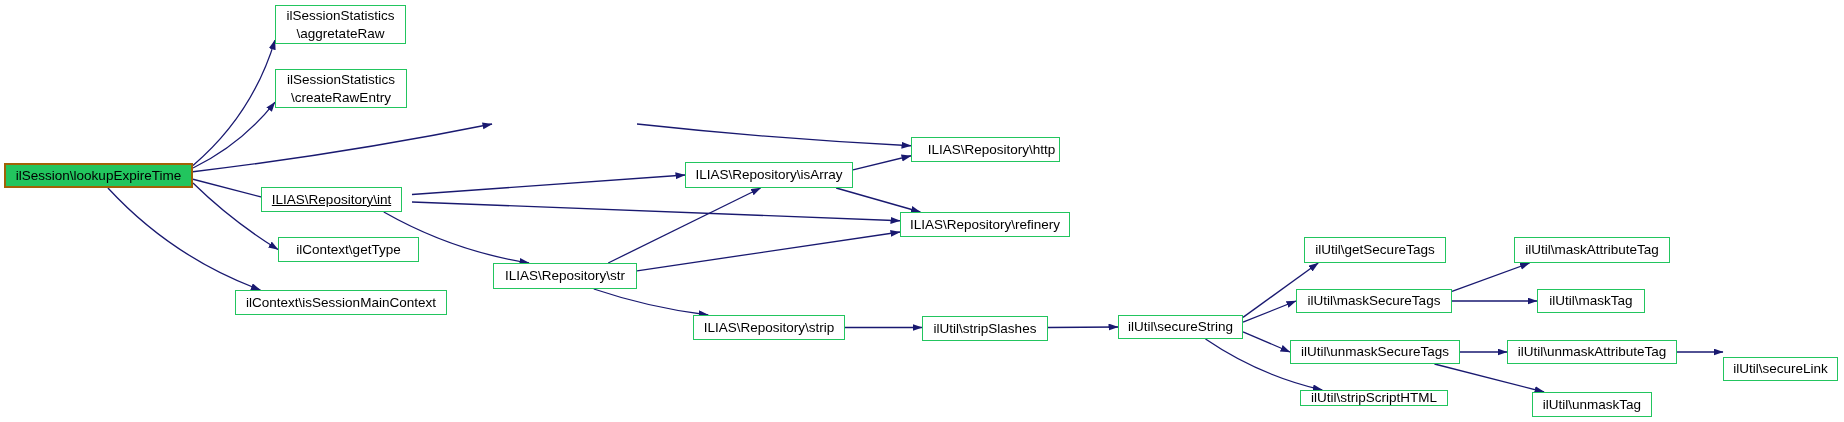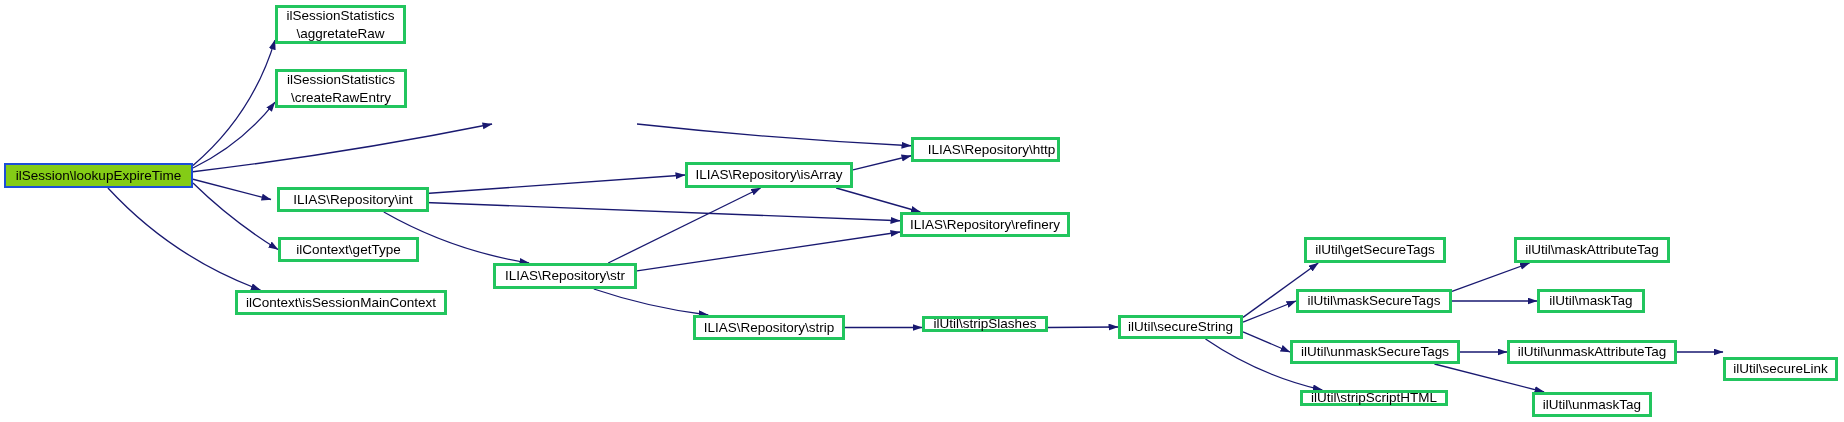--- a/index.html
+++ b/index.html
@@ -10,31 +10,31 @@
     font-family:"Liberation Sans", sans-serif;
     overflow:hidden;
   }
   #edges{position:absolute;left:0;top:0;width:1844px;height:422px;}
   .node{
     position:absolute;
     box-sizing:border-box;
     display:flex;flex-direction:column;
     align-items:center;justify-content:center;
     background:#ffffff;
-    border:3px solid #22c55e;
+    border:1px solid #22c55e;
     color:#000000;
     font-size:13.5px;
     line-height:1.28;
     text-align:center;
     white-space:nowrap;
     cursor:pointer;
   }
   .node.highlight{
-    background:#84cc16;
-    border:2px solid #1d4ed8;
+    background:#22c55e;
+    border:2px solid #a16207;
     cursor:default;
   }
 </style>
 </head>
 <body>
 
 <div id="canvas">
   <svg id="edges" xmlns="http://www.w3.org/2000/svg">
       <defs>
         <marker id="arrow" markerWidth="10" markerHeight="8" refX="9.5" refY="3.5" orient="auto" markerUnits="userSpaceOnUse">
@@ -79,39 +79,39 @@
     <div class="node" style="left: 275px; top: 69px; width: 132px; height: 39px;">
       <span>ilSessionStatistics</span>
       <span>\createRawEntry</span>
     </div>
     <div class="node" style="left: 911px; top: 137px; width: 149px; height: 25px; padding-left: 12px;">
       <span>ILIAS\Repository\http</span>
     </div>
     <div class="node" style="left: 685px; top: 162px; width: 168px; height: 26px;">
       <span>ILIAS\Repository\isArray</span>
     </div>
-    <div class="node" style="left: 277px; top: 187px; width: 152px; height: 25px;">
+    <div class="node" style="left: 261px; top: 187px; width: 141px; height: 25px; text-decoration: underline;">
       <span>ILIAS\Repository\int</span>
     </div>
     <div class="node" style="left: 900px; top: 212px; width: 170px; height: 25px;">
       <span>ILIAS\Repository\refinery</span>
     </div>
     <div class="node" style="left: 278px; top: 237px; width: 141px; height: 25px;">
       <span>ilContext\getType</span>
     </div>
     <div class="node" style="left: 493px; top: 263px; width: 144px; height: 26px;">
       <span>ILIAS\Repository\str</span>
     </div>
     <div class="node" style="left: 235px; top: 290px; width: 212px; height: 25px;">
       <span>ilContext\isSessionMainContext</span>
     </div>
     <div class="node" style="left: 693px; top: 315px; width: 152px; height: 25px;">
       <span>ILIAS\Repository\strip</span>
     </div>
-    <div class="node" style="left: 922px; top: 316px; width: 126px; height: 16px;">
+    <div class="node" style="left: 922px; top: 316px; width: 126px; height: 25px;">
       <span>ilUtil\stripSlashes</span>
     </div>
     <div class="node" style="left: 1118px; top: 315px; width: 125px; height: 24px;">
       <span>ilUtil\secureString</span>
     </div>
     <div class="node" style="left: 1304px; top: 237px; width: 142px; height: 26px;">
       <span>ilUtil\getSecureTags</span>
     </div>
     <div class="node" style="left: 1514px; top: 237px; width: 156px; height: 26px;">
       <span>ilUtil\maskAttributeTag</span>

